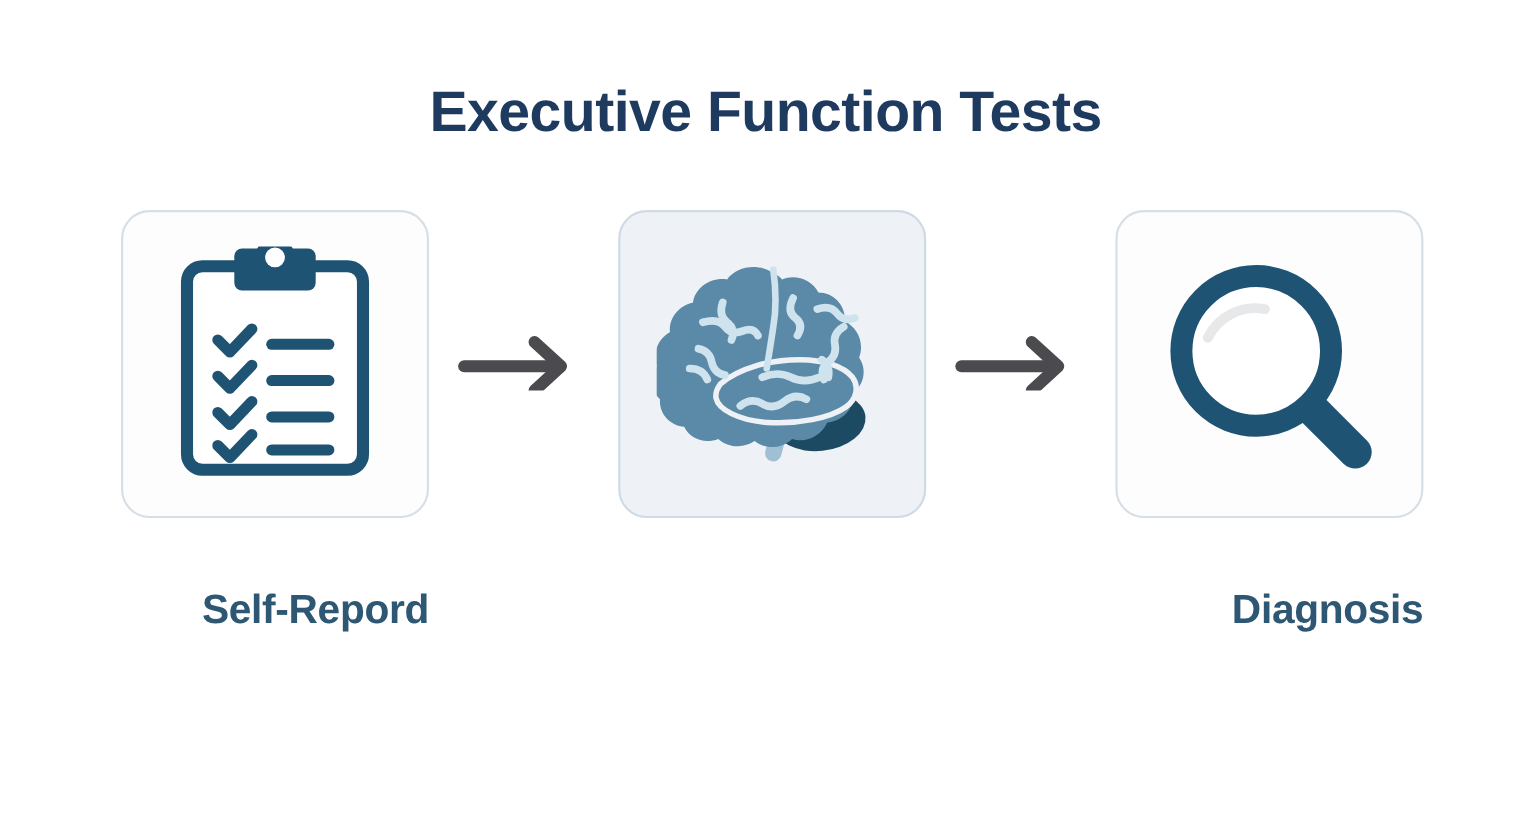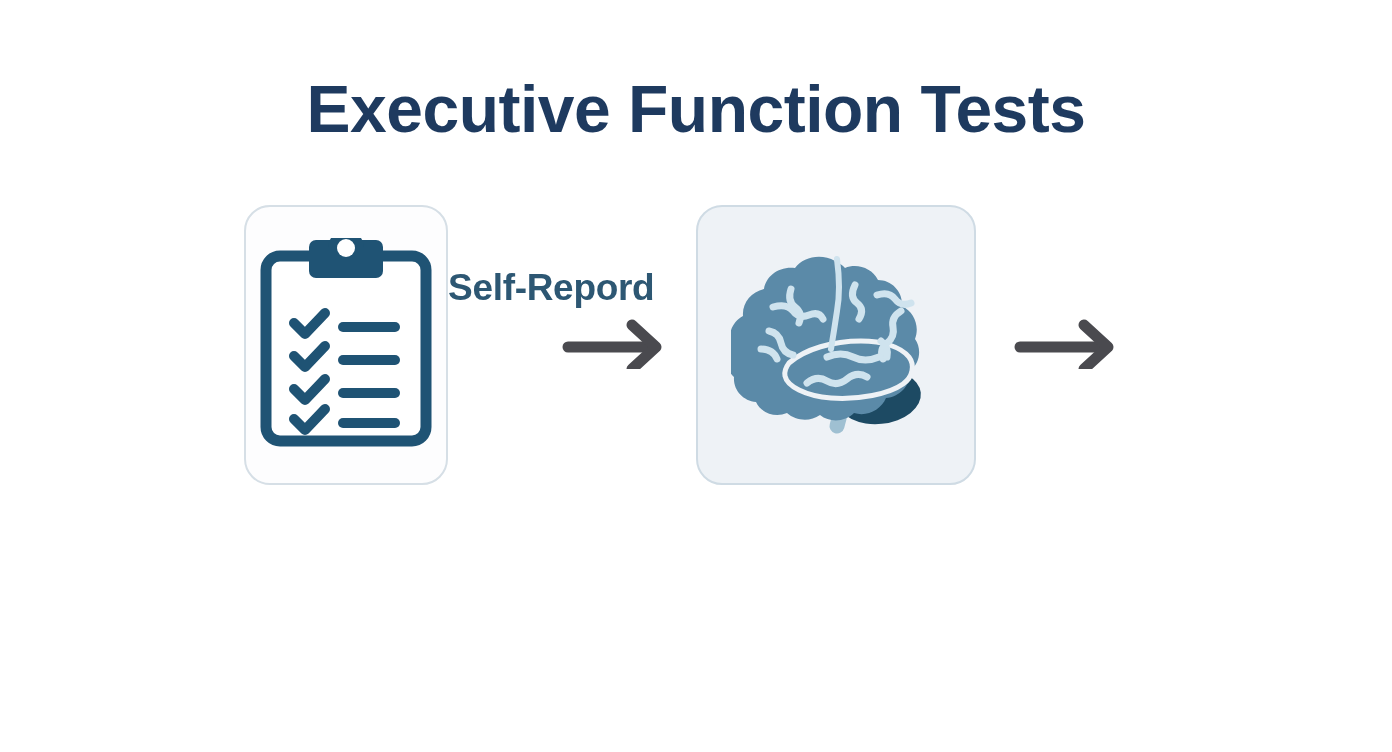--- a/index.html
+++ b/index.html
@@ -18,39 +18,40 @@
   .infographic {
     position: absolute;
     inset: 0;
     display: flex;
     flex-direction: column;
     align-items: center;
   }
 
   .page-title {
     margin-top: 76px;
-    font-size: 66px;
+    font-size: 52px;
     font-weight: bold;
     letter-spacing: -0.5px;
     color: #1e3a5f;
     line-height: 1;
     white-space: nowrap;
   }
 
   .flow {
     margin-top: 63px;
     display: flex;
     flex-direction: row;
     align-items: flex-start;
     justify-content: center;
   }
 
   .step {
     display: flex;
-    align-items: flex-start;
+    flex-direction: column;
+    align-items: flex-end;
     width: 292px;
   }
 
   .card {
     width: 280px;
     height: 280px;
     border: 2px solid #d6dfe6;
     border-radius: 26px;
     background: #fdfdfe;
     box-sizing: border-box;
@@ -198,15 +199,30 @@
       <span>
         <svg width="112" height="52" viewBox="0 0 112 52">
           <g fill="none" stroke="#4a4a4f" stroke-width="11" stroke-linecap="round" stroke-linejoin="round">
             <path d="M8 30 h78"></path>
             <path d="M72 8 l24 22 l-24 22"></path>
           </g>
         </svg>
       </span>
     </div>
 
+    <div class="step">
+      <div class="card">
+        <span>
+          <svg width="205" height="205" viewBox="0 0 205 205">
+
+            <path d="M134 136 l46 46" stroke="#1f5374" stroke-width="30" stroke-linecap="round" fill="none"></path>
+
+            <circle cx="90" cy="90" r="68" fill="#ffffff" stroke="#1f5374" stroke-width="20"></circle>
+
+            <path d="M46 78 a48 48 0 0 1 52 -26" fill="none" stroke="#e6e8ea" stroke-width="9" stroke-linecap="round"></path>
+          </svg>
+        </span>
+      </div>
+      <div class="step-label">Diagnosis</div>
+    </div>
 
   </div>
 </div>
 
 </body></html>

